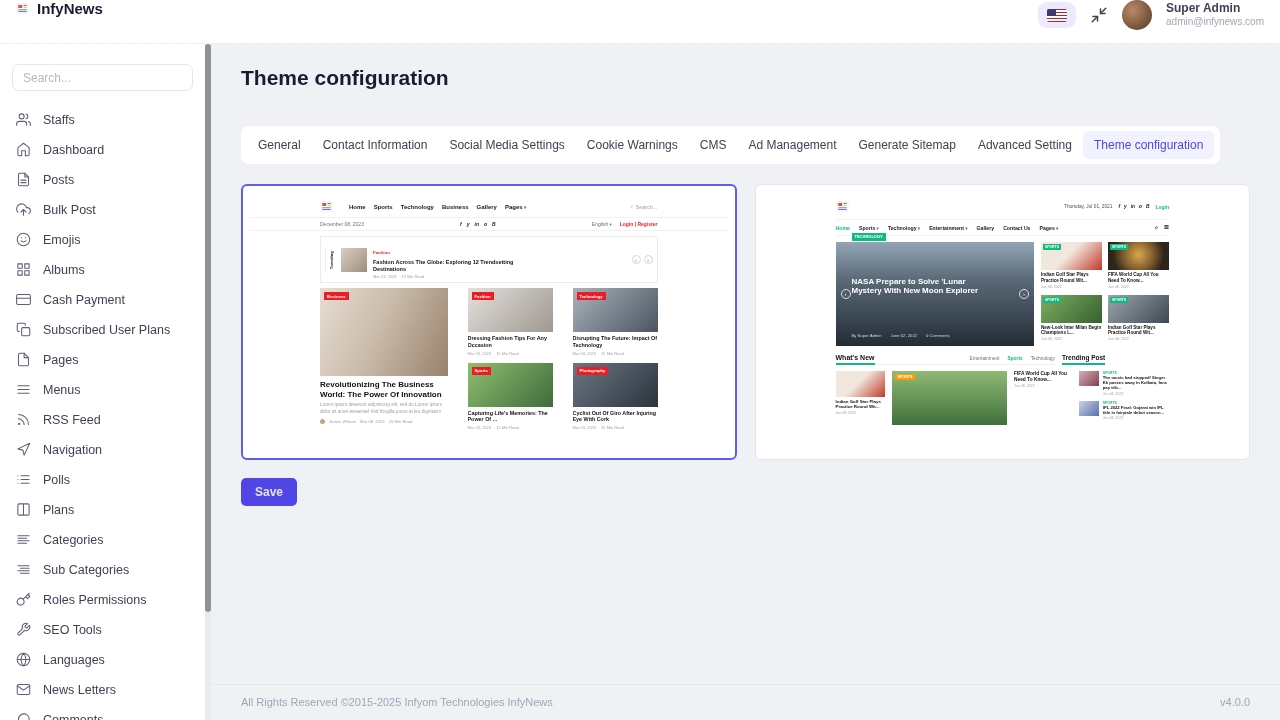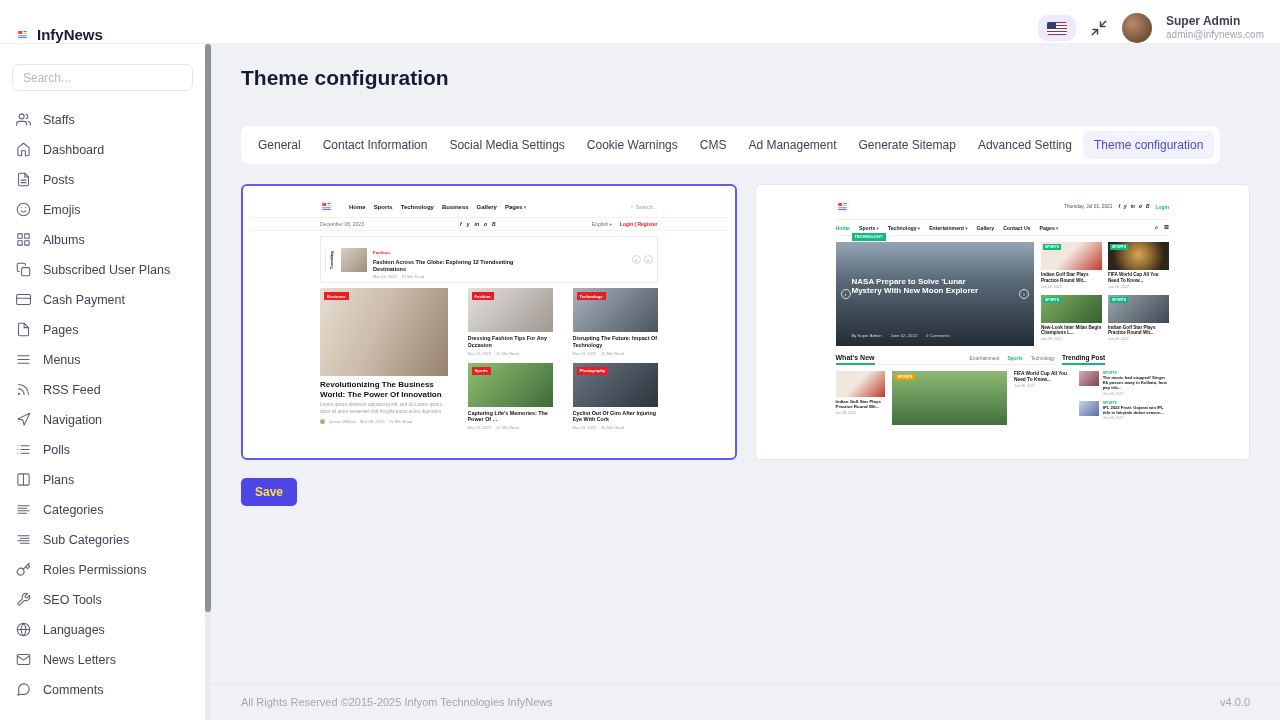--- a/index.html
+++ b/index.html
@@ -1,21 +1,21 @@
 <!DOCTYPE html>
 <html><head>
 <meta charset="utf-8">
 <style>
   * { margin:0; padding:0; box-sizing:border-box; }
   html,body { width:1280px; height:720px; overflow:hidden; }
   body { font-family:"Liberation Sans", sans-serif; background:#f0f1f5; color:#3f4254; }
   svg { display:block; }
 
   
-  .topbar { height:44px; background:#fff; border-bottom:1px solid #eef0f3; display:flex; align-items:flex-end; justify-content:space-between; padding:0 16px; }
+  .topbar { height:44px; background:#fff; border-bottom:1px solid #eef0f3; display:flex; align-items:flex-start; justify-content:space-between; padding:0 16px; }
   .brand { display:flex; align-items:center; gap:8px; }
   .brand-name { font-size:15px; font-weight:700; color:#181c32; }
   .topbar-right { display:flex; align-items:center; gap:14px; }
   .flag-pill { width:38px; height:26px; border-radius:9px; background:#eceafc; display:flex; align-items:center; justify-content:center; cursor:pointer; }
   .us-flag { width:20px; height:13px; position:relative; border-radius:2px; overflow:hidden; background:repeating-linear-gradient(180deg,#b22234 0 1.5px,#fff 1.5px 3px); }
   .us-flag::before { content:""; position:absolute; top:0; left:0; width:9px; height:7px; background:#3c3b6e; }
   .tb-icon { width:18px; height:18px; color:#3f4254; cursor:pointer; }
   .tb-icon svg { width:18px; height:18px; fill:none; stroke:currentColor; stroke-width:2; stroke-linecap:round; stroke-linejoin:round; }
   .avatar { width:30px; height:30px; border-radius:50%; background:radial-gradient(circle at 35% 35%, #b98a6a, #6d4c35 75%); cursor:pointer; }
   .user-meta { line-height:1.25; }
@@ -40,21 +40,21 @@
   .tabs-wrap { display:flex; justify-content:flex-start; margin-top:36px; }
   .tabs { background:#fff; border-radius:8px; padding:5px 6px; display:flex; align-items:center; }
   .tab { border:none; background:transparent; font-family:inherit; font-size:12px; font-weight:500; color:#3f4254; padding:7px 11px; border-radius:6px; cursor:pointer; white-space:nowrap; }
   .tab.active { color:#4f46e5; background:#f2f2ff; }
 
   .cards-row { display:flex; gap:18px; margin-top:20px; }
   .theme-card { flex:1; background:#fff; border:1px solid #e4e6ef; border-radius:6px; padding:8px; cursor:pointer; }
   .theme-card.selected { border:2px solid #5f5cf1; padding:7px; }
   .preview { height:258px; background:#fff; overflow:hidden; position:relative; font-family:inherit; }
 
-  .save-btn { margin-top:18px; align-self:flex-start; background:#4f46e5; color:#fde047; border:none; border-radius:5px; font-size:12px; font-weight:600; padding:7px 14px; cursor:pointer; font-family:inherit; }
+  .save-btn { margin-top:18px; align-self:flex-start; background:#4f46e5; color:#e5e5e5; border:none; border-radius:5px; font-size:12px; font-weight:600; padding:7px 14px; cursor:pointer; font-family:inherit; }
 
   .footer { margin:auto -30px 0; border-top:1px solid #e4e6ef; padding:11px 30px 12px; display:flex; justify-content:space-between; font-size:11px; color:#a1a5b7; }
 
   
   .pv-logo svg { width:13px; height:13px; }
   .img { background:#ddd; }
   .img-portrait { background:linear-gradient(135deg,#d8cfc6,#a08d7a); }
   .img-couch { background:linear-gradient(115deg,#e6ddd2 0%,#cbbcab 45%,#97826d 100%); }
   .img-fashion { background:linear-gradient(135deg,#e3e0dc,#9f9891); }
   .img-tech { background:linear-gradient(135deg,#aab3bc,#4a5560); }
@@ -204,20 +204,30 @@
               <polyline points="14 2 14 8 20 8"></polyline>
               <line x1="16" y1="13" x2="8" y2="13"></line>
               <line x1="16" y1="17" x2="8" y2="17"></line>
             </svg>
           </span>
         <span>Posts</span>
       </div>
       <div class="menu-item">
         <span class="mi-icon">
             <svg viewBox="0 0 24 24">
+              <polyline points="16 16 12 12 8 16"></polyline>
+              <line x1="12" y1="12" x2="12" y2="21"></line>
+              <path d="M20.39 18.39A5 5 0 0 0 18 9h-1.26A8 8 0 1 0 3 16.3"></path>
+            </svg>
+          </span>
+        <span>Bulk Post</span>
+      </div>
+      <div class="menu-item">
+        <span class="mi-icon">
+            <svg viewBox="0 0 24 24">
               <circle cx="12" cy="12" r="10"></circle>
               <path d="M8 14s1.5 2 4 2 4-2 4-2"></path>
               <line x1="9" y1="9" x2="9.01" y2="9"></line>
               <line x1="15" y1="9" x2="15.01" y2="9"></line>
             </svg>
           </span>
         <span>Emojis</span>
       </div>
       <div class="menu-item">
         <span class="mi-icon">
@@ -226,34 +236,34 @@
               <rect x="14" y="3" width="7" height="7"></rect>
               <rect x="14" y="14" width="7" height="7"></rect>
               <rect x="3" y="14" width="7" height="7"></rect>
             </svg>
           </span>
         <span>Albums</span>
       </div>
       <div class="menu-item">
         <span class="mi-icon">
             <svg viewBox="0 0 24 24">
+              <rect x="1" y="4" width="22" height="16" rx="2"></rect>
+              <line x1="1" y1="10" x2="23" y2="10"></line>
+            </svg>
+          </span>
+        <span>Cash Payment</span>
+      </div>
+      <div class="menu-item">
+        <span class="mi-icon">
+            <svg viewBox="0 0 24 24">
               <rect x="9" y="9" width="13" height="13" rx="2"></rect>
               <path d="M5 15H4a2 2 0 0 1-2-2V4a2 2 0 0 1 2-2h9a2 2 0 0 1 2 2v1"></path>
             </svg>
           </span>
         <span>Subscribed User Plans</span>
-      </div>
-      <div class="menu-item">
-        <span class="mi-icon">
-            <svg viewBox="0 0 24 24">
-              <rect x="1" y="4" width="22" height="16" rx="2"></rect>
-              <line x1="1" y1="10" x2="23" y2="10"></line>
-            </svg>
-          </span>
-        <span>Cash Payment</span>
       </div>
       <div class="menu-item">
         <span class="mi-icon">
             <svg viewBox="0 0 24 24">
               <path d="M13 2H6a2 2 0 0 0-2 2v16a2 2 0 0 0 2 2h12a2 2 0 0 0 2-2V9z"></path>
               <polyline points="13 2 13 9 20 9"></polyline>
             </svg>
           </span>
         <span>Pages</span>
       </div>

